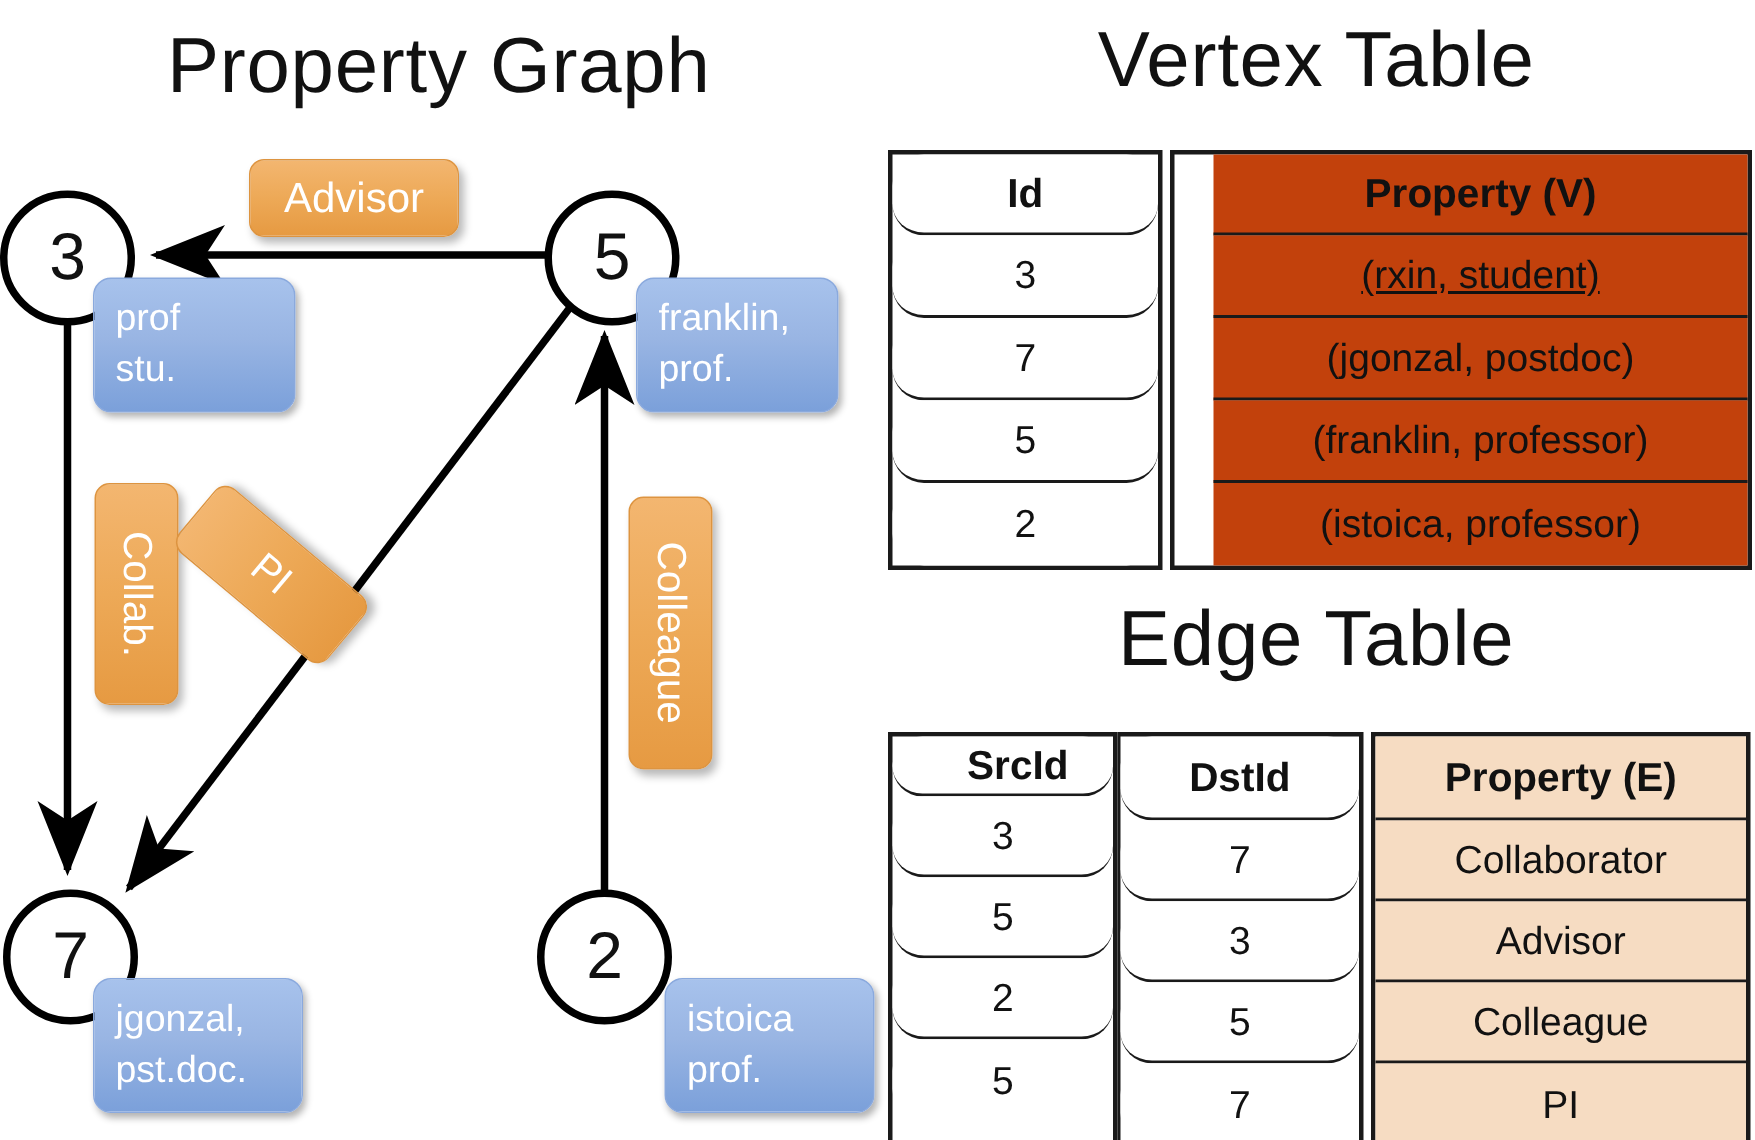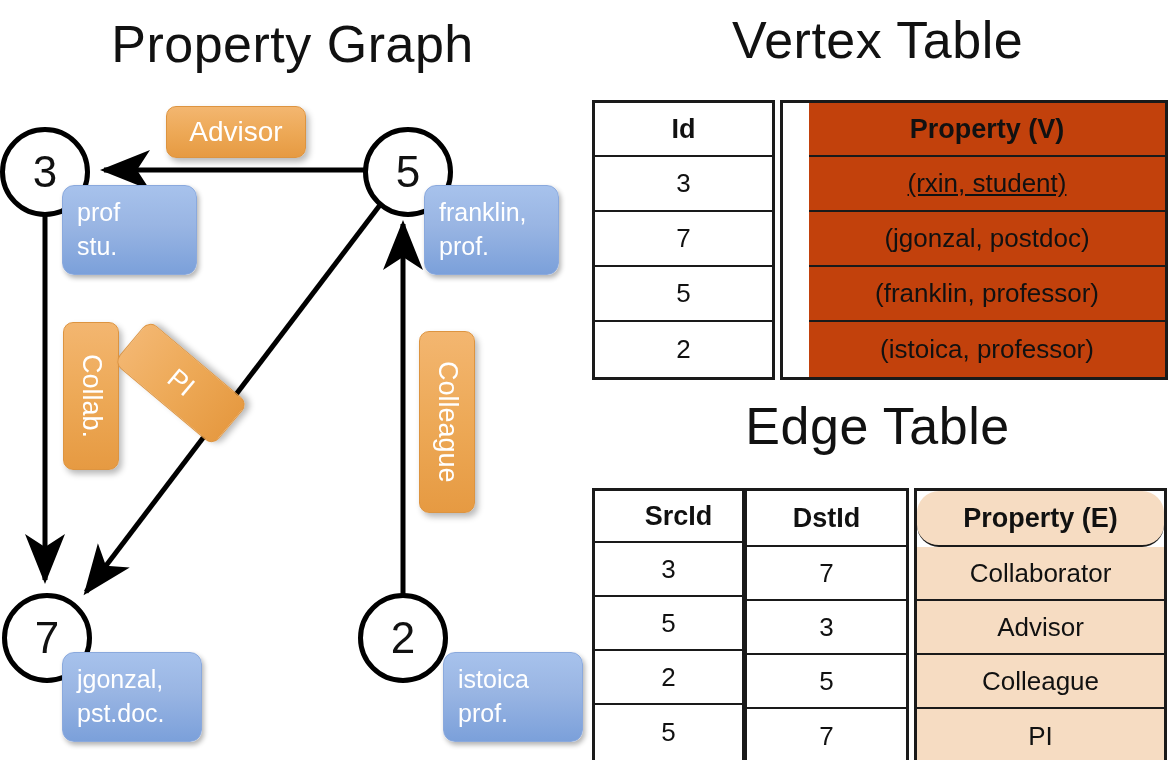--- a/index.html
+++ b/index.html
@@ -114,21 +114,21 @@
     border-bottom: 2px solid #1a1a1a;
     box-sizing: border-box;
     font-family: "Liberation Sans", sans-serif;
     font-weight: 300;
     font-size: 26px;
     color: #111111;
     text-align: center;
   }
   .tbl-cell:last-child { border-bottom: none; }
   .tbl-cell.header { font-weight: bold; font-size: 27px; }
-  .fill-white { background: #ffffff; }
+  .fill-white { background: #ffffff; border-radius: 21px; }
   .fill-blue  { background: #c2410c; margin-left: 26px; }
   .fill-peach { background: #f6dcc2; }
 </style>
 </head>
 <body>
 
 <div class="slide-title" id="title-property-graph">Property Graph</div>
 
 <div class="slide-title" id="title-vertex-table">Vertex Table</div>
 
@@ -221,35 +221,35 @@
     <div class="tbl-cell fill-blue" style="height:55px;text-decoration:underline;">(rxin, student)</div>
     <div class="tbl-cell fill-blue" style="height:55px;">(jgonzal, postdoc)</div>
     <div class="tbl-cell fill-blue" style="height:55px;">(franklin, professor)</div>
     <div class="tbl-cell fill-blue" style="height:55px;">(istoica, professor)</div>
   </div>
 </div>
 
 <div class="tbl" id="edge-table" style="left:592px; top:488px;">
 
   <div class="tbl-col" style="width:153px;">
-    <div class="tbl-cell header fill-white" style="height:52px;padding-left:20px;">SrcId</div>
+    <div class="tbl-cell header fill-white" style="height:40px;padding-left:20px;">SrcId</div>
     <div class="tbl-cell fill-white" style="height:54px;">3</div>
     <div class="tbl-cell fill-white" style="height:54px;">5</div>
     <div class="tbl-cell fill-white" style="height:54px;">2</div>
     <div class="tbl-cell fill-white" style="height:54px;">5</div>
   </div>
 
   <div class="tbl-col" style="width:164px; margin-left:0px; border-left-width:2px;">
     <div class="tbl-cell header fill-white" style="height:56px;">DstId</div>
     <div class="tbl-cell fill-white" style="height:54px;">7</div>
     <div class="tbl-cell fill-white" style="height:54px;">3</div>
     <div class="tbl-cell fill-white" style="height:54px;">5</div>
     <div class="tbl-cell fill-white" style="height:54px;">7</div>
   </div>
 
   <div class="tbl-col" style="width:253px;">
-    <div class="tbl-cell header fill-peach" style="height:56px;border-radius:22px;">Property (E)</div>
+    <div class="tbl-cell header fill-peach" style="height:56px;">Property (E)</div>
     <div class="tbl-cell fill-peach" style="height:54px;">Collaborator</div>
     <div class="tbl-cell fill-peach" style="height:54px;">Advisor</div>
     <div class="tbl-cell fill-peach" style="height:54px;">Colleague</div>
     <div class="tbl-cell fill-peach" style="height:54px;">PI</div>
   </div>
 </div>
 
 </body></html>

